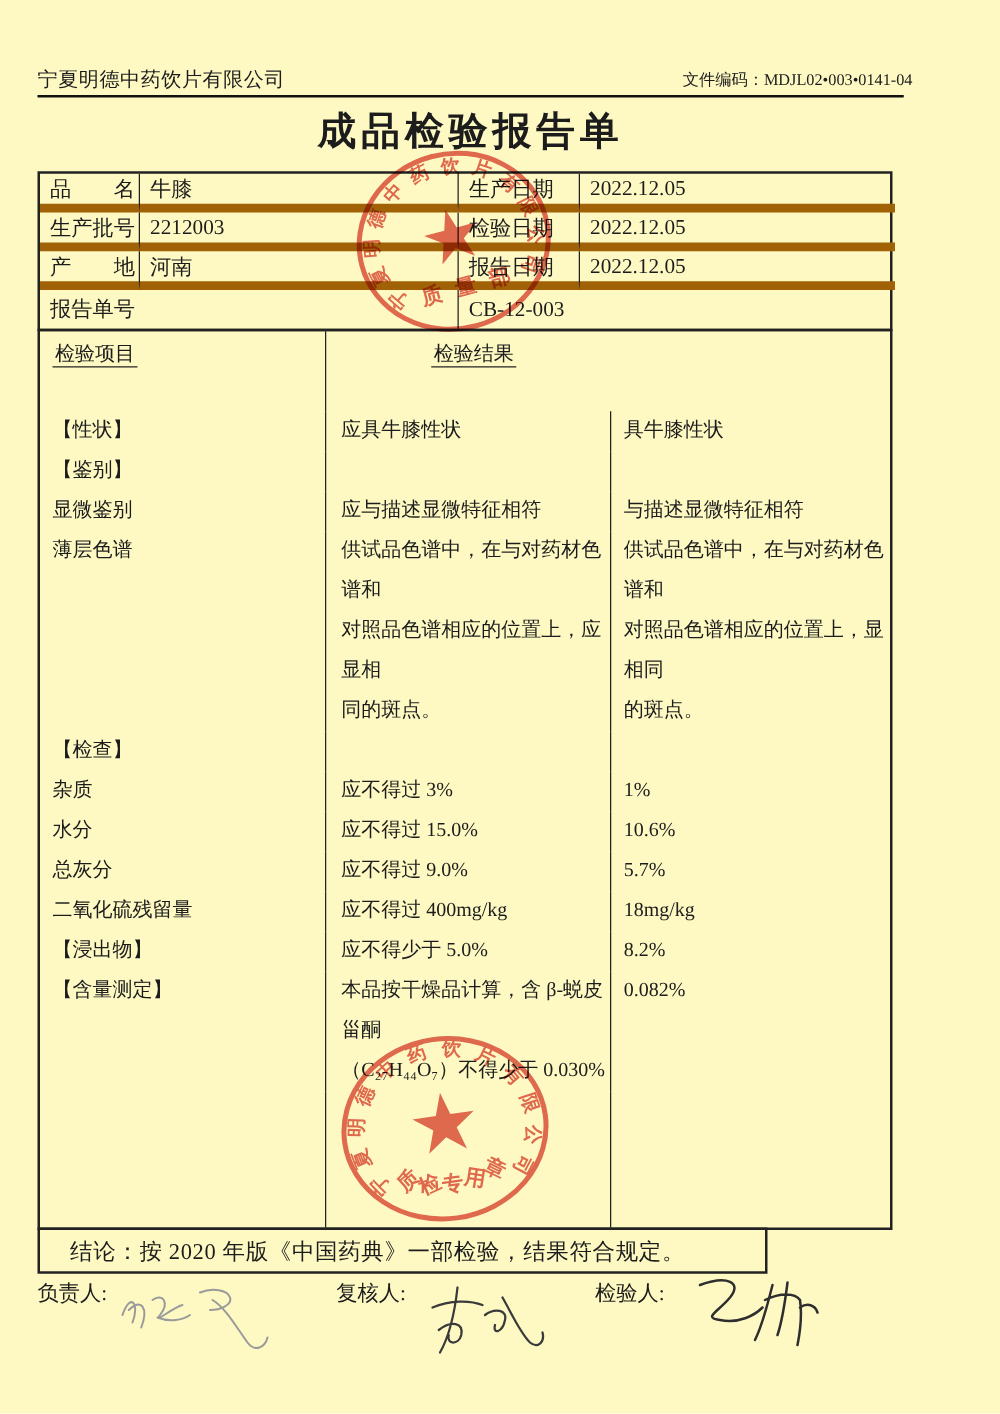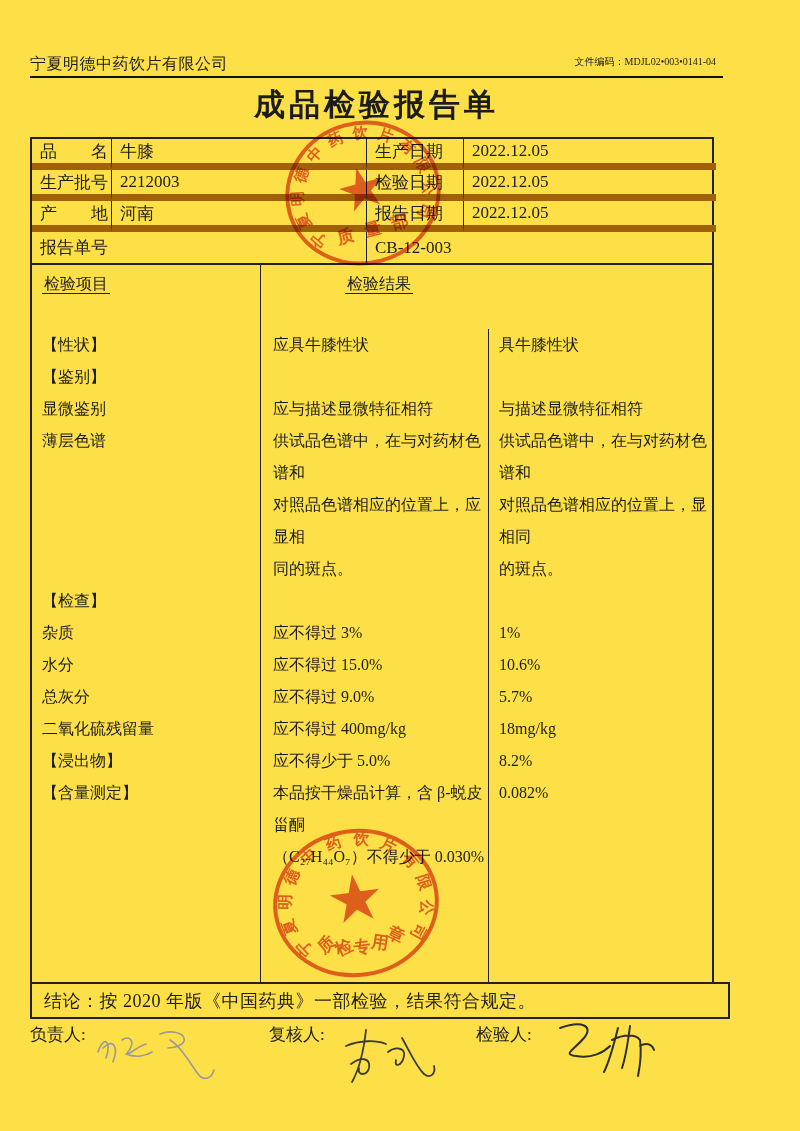--- a/index.html
+++ b/index.html
@@ -1,22 +1,22 @@
 <!DOCTYPE html>
 <html><head>
 <meta charset="utf-8">
 <style>
   html,body{margin:0;padding:0;background:#ffffff;}
   .page{
-    position:relative;width:800px;height:1131px;background:#fde047;
+    position:relative;width:800px;height:1131px;background:#fef9c3;
     font-family:"Liberation Serif","DejaVu Serif",serif;color:#1c1c1c;overflow:hidden;
   }
   
   .hdr-left{position:absolute;left:30px;top:54px;font-size:16px;letter-spacing:.5px;}
-  .hdr-right{position:absolute;right:84px;top:55px;font-size:10px;}
+  .hdr-right{position:absolute;right:70px;top:55px;font-size:13px;}
   .hdr-rule{position:absolute;left:30px;top:76px;width:693px;height:2px;background:#111;}
   .doc-title{position:absolute;left:30px;top:84px;width:693px;text-align:center;
     font-size:31px;font-weight:bold;letter-spacing:4px;}
   
   .info-table{position:absolute;left:30px;top:137px;width:684px;height:128px;
     border:2px solid #222;box-sizing:border-box;display:grid;
     grid-template-columns:80px 255px 97px 252px;grid-template-rows:repeat(4,1fr);}
   .icell{border-right:1px solid #222;border-bottom:7px solid #a16207;display:flex;
     align-items:center;padding-left:8px;font-size:17px;box-sizing:border-box;white-space:pre;}
   .icell.last-col{border-right:none;}
@@ -29,23 +29,23 @@
   .trow .tcell{border-right:1px solid #222;box-sizing:border-box;
     font-size:16px;line-height:32px;white-space:pre-line;padding:0 4px 0 10px;}
   .trow .tcell:nth-child(2){padding-left:12px;}
   .trow .tcell:last-child{border-right:none;}
   .head-row{height:64px;}
   .head-row .tcell{padding-top:5px;line-height:28px;}
   .head-row .tcell:nth-child(2),.head-row .tcell:nth-child(3){text-align:center;}
   .head-row span{border-bottom:1px solid #222;padding:0 2px 1px 2px;}
   .filler-row{flex:1;}
   
-  .conclusion{position:absolute;left:30px;top:982px;width:700px;height:37px;
+  .conclusion{position:absolute;left:30px;top:982px;width:584px;height:37px;
     border:2px solid #222;box-sizing:border-box;display:flex;align-items:center;
-    padding-left:12px;font-size:18px;letter-spacing:.5px;}
+    padding-left:24px;font-size:18px;letter-spacing:.5px;}
   
   .sig-label{position:absolute;top:1023px;font-size:17px;}
   .sig-svg{position:absolute;overflow:visible;}
   .sig-stroke{fill:none;stroke-linecap:round;stroke-linejoin:round;}
   
   .stamp{position:absolute;overflow:visible;mix-blend-mode:multiply;}
   .stamp g{opacity:.82;}
   .stamp-char{fill:currentColor;font-weight:bold;text-anchor:middle;
     font-family:"Liberation Serif","DejaVu Serif",serif;}
 </style>

